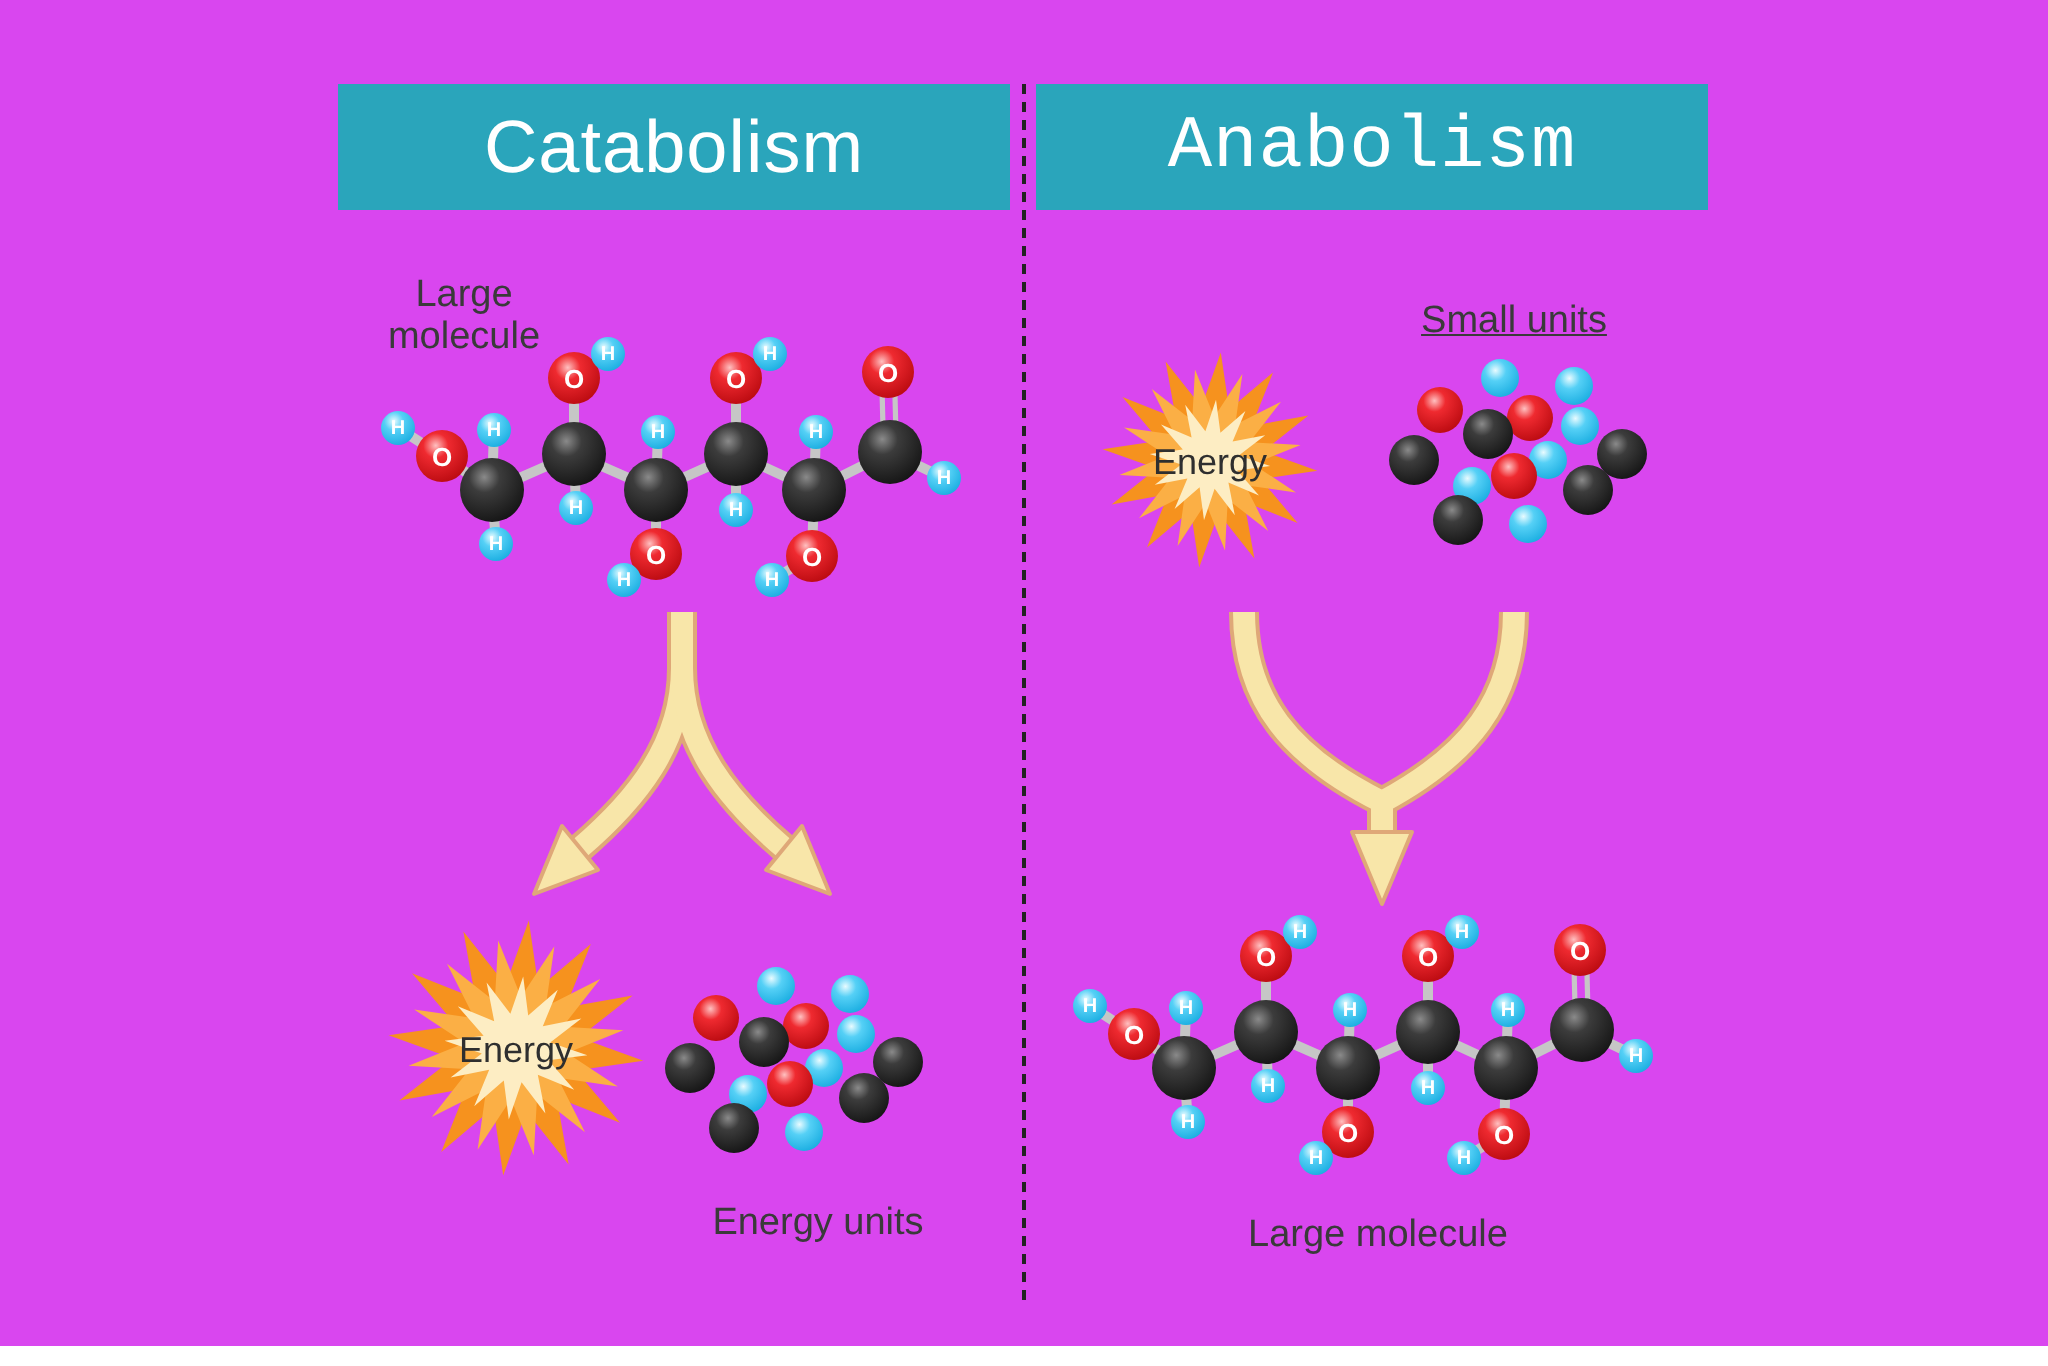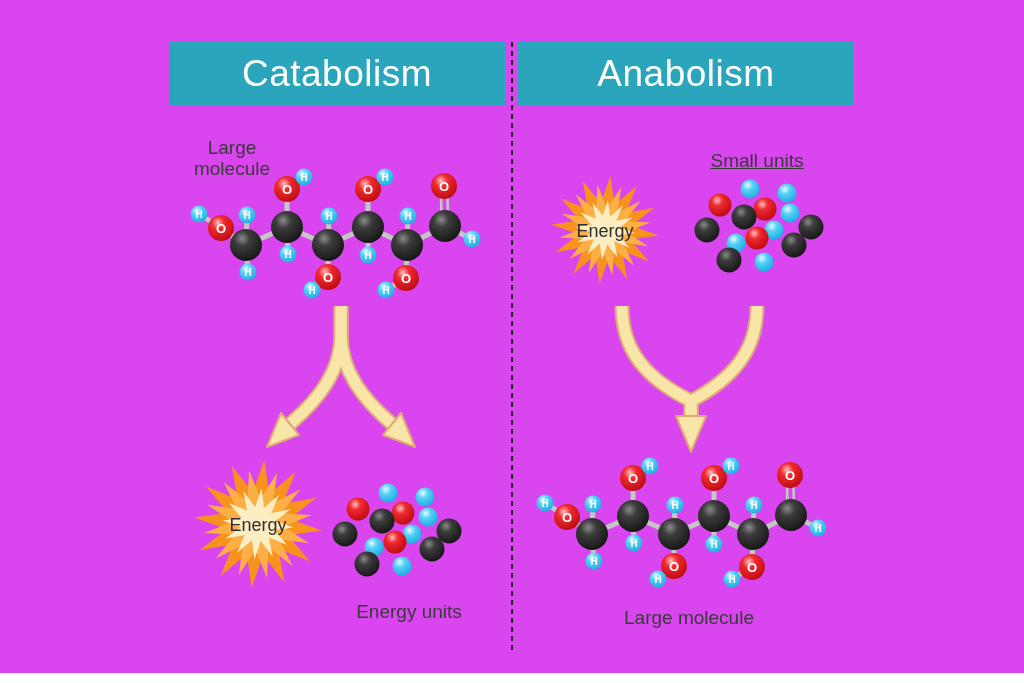--- a/index.html
+++ b/index.html
@@ -13,21 +13,21 @@
   .header-bar{
     position:absolute;
     top:42px;width:336px;height:63px;
     background:#2aa5bb;
     color:#ffffff;
     display:flex;align-items:center;justify-content:center;
     font-size:37px;
     letter-spacing:0.5px;
   }
   .header-left{left:169px;}
-  .header-right{left:518px;}
+  .header-right{left:518px;font-family:Liberation Mono, monospace;}
   .diagram-label{
     position:absolute;
     color:#3a3a3a;
     font-size:19px;
     line-height:21px;
     text-align:center;
     white-space:pre-line;
   }
   .lbl-left-top{left:168px;top:137px;width:128px;text-align:center;}
   .lbl-right-top{left:692px;top:150px;width:130px;text-decoration:underline;}

